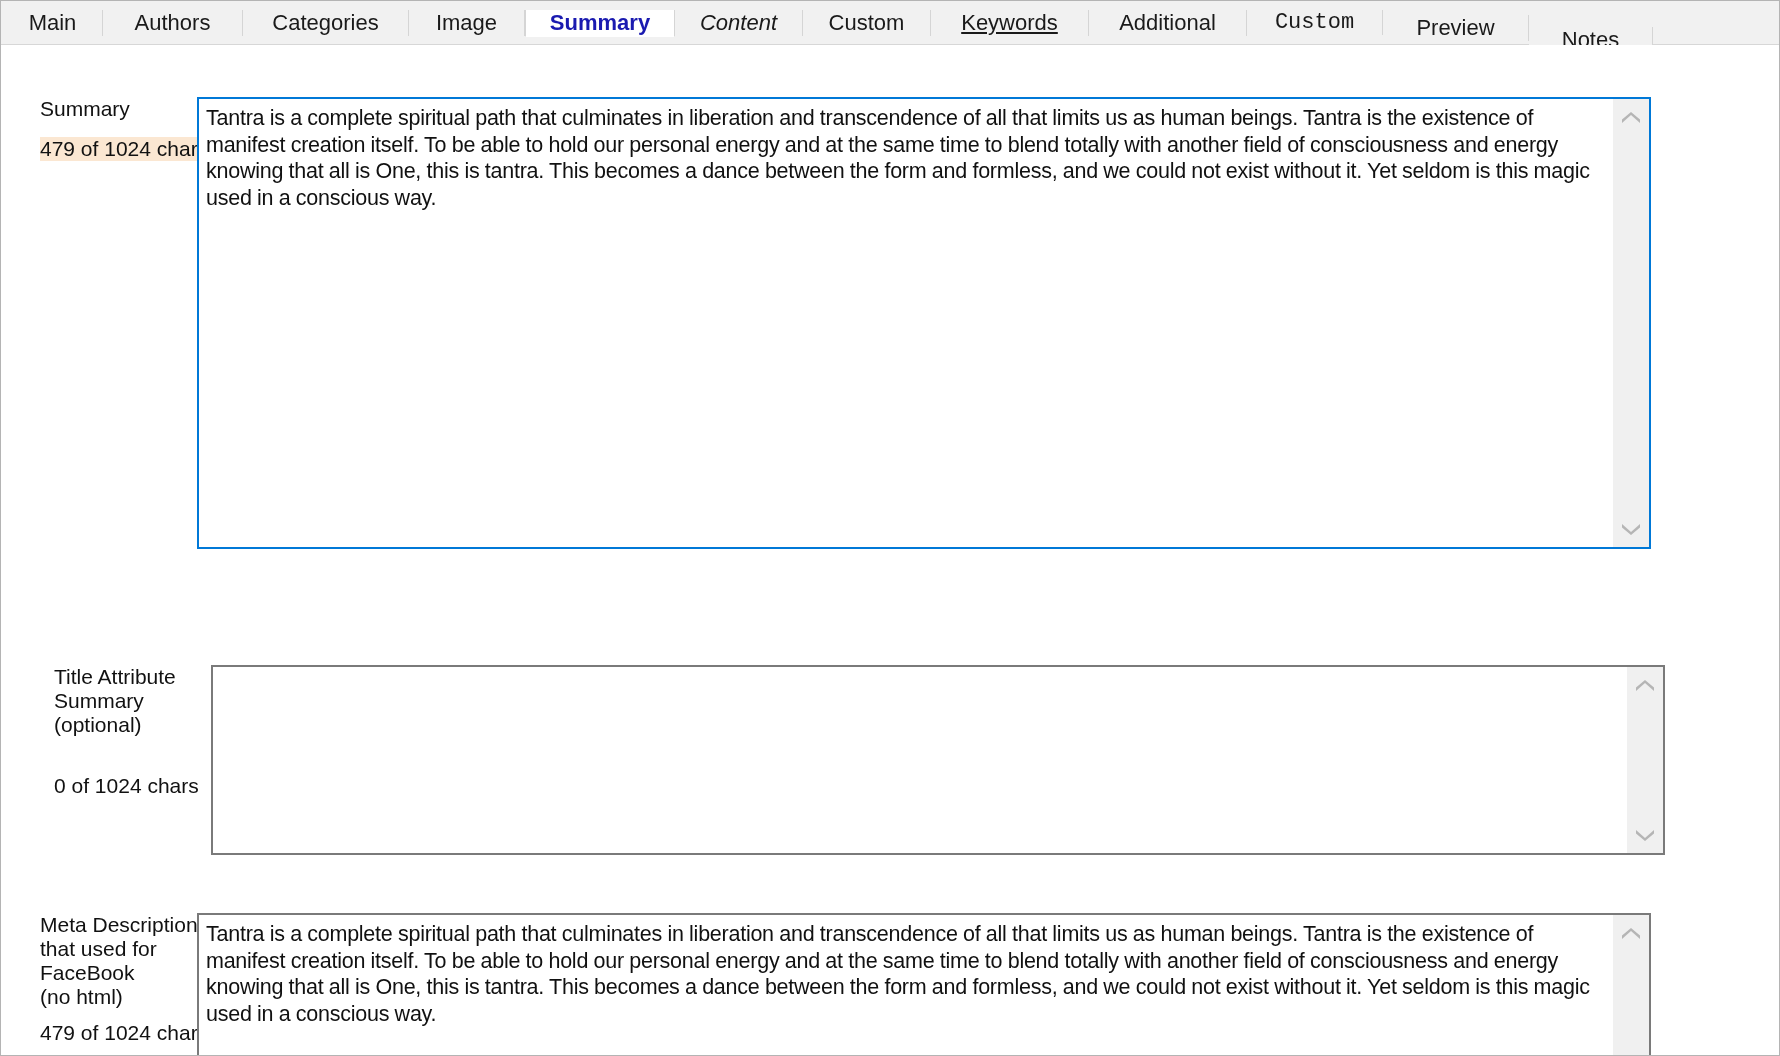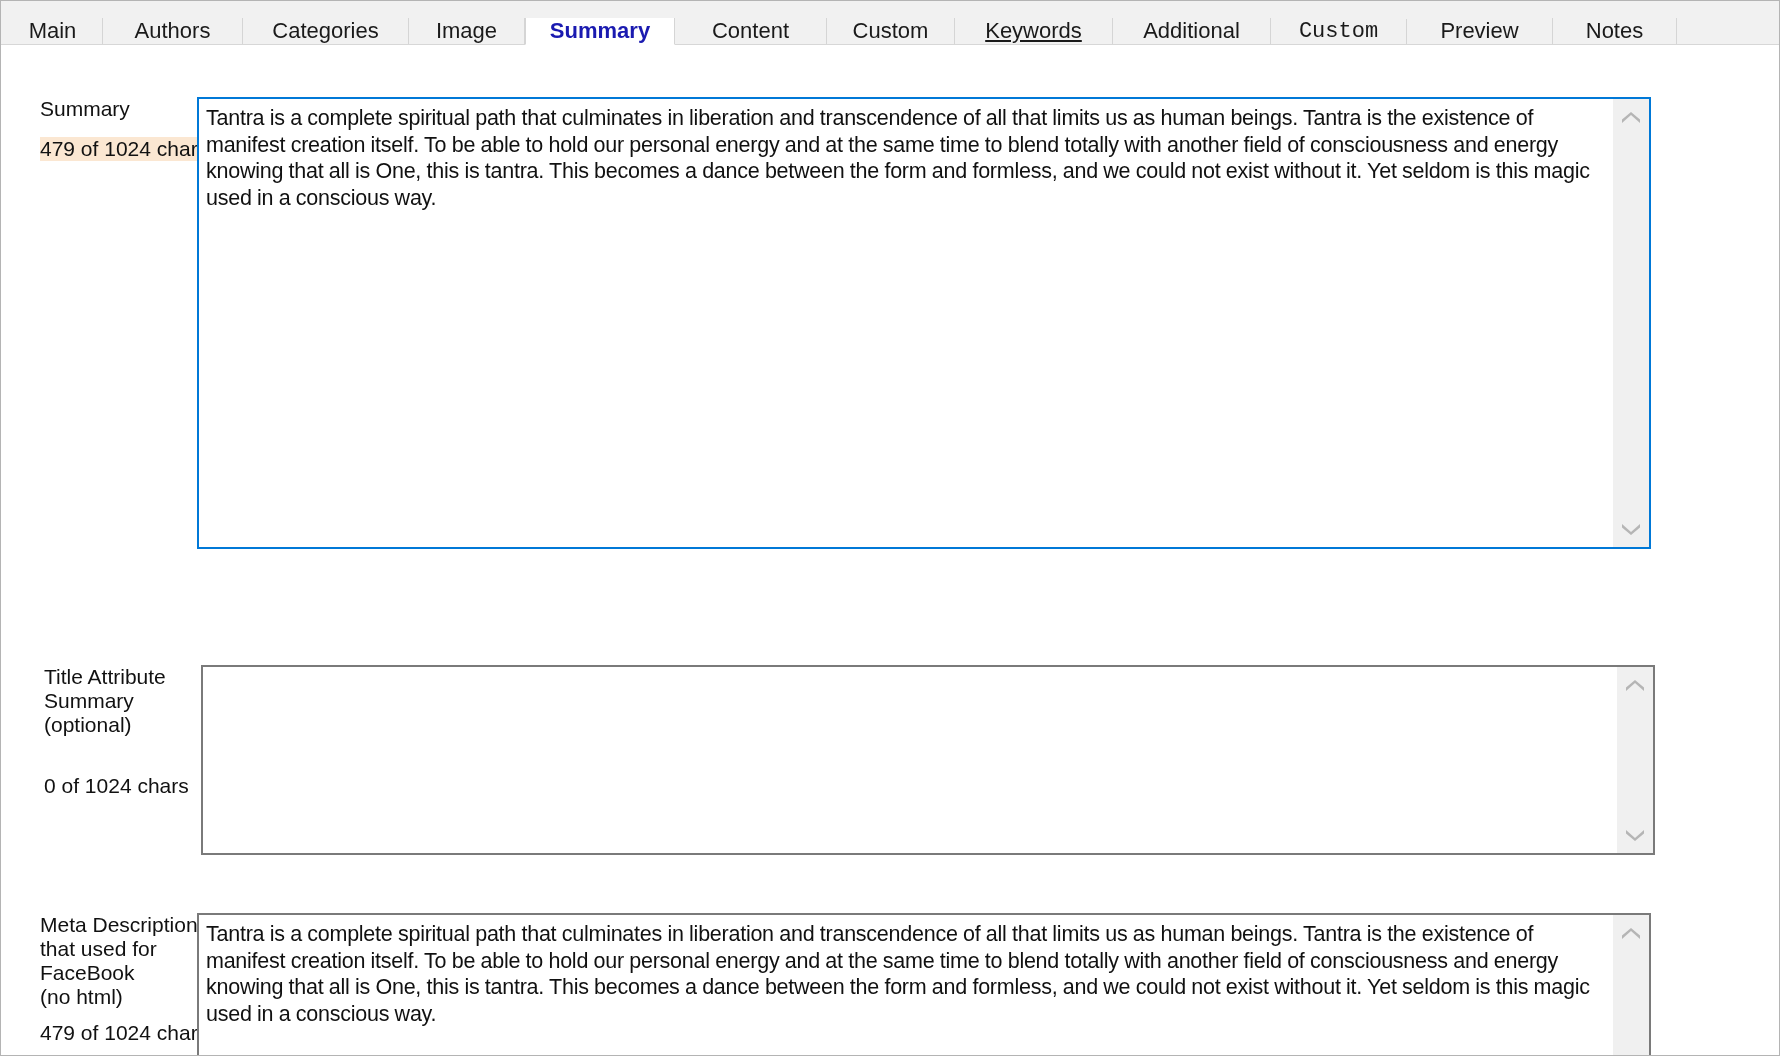--- a/index.html
+++ b/index.html
@@ -22,21 +22,21 @@
     overflow: hidden;
   }
 
   
   .tabstrip {
     position: relative;
     height: 44px;
     background: #f1f1f1;
     border-bottom: 1px solid #d7d7d7;
     display: flex;
-    align-items: flex-end;
+    align-items: center;
     padding-left: 2px;
     box-sizing: border-box;
   }
   .tab {
     position: relative;
     display: flex;
     align-items: center;
     justify-content: center;
     font-size: 22px;
     color: #1a1a1a;
@@ -140,21 +140,21 @@
       </div>
       <div class="tab" style="width: 166px;">
         <span>Categories</span>
       </div>
       <div class="tab" style="width: 116px;">
         <span>Image</span>
       </div>
       <div class="tab active" style="width: 150px;">
         <span>Summary</span>
       </div>
-      <div class="tab" style="width: 152px;">
+      <div class="tab" style="width: 128px; font-style: italic;">
         <span>Content</span>
       </div>
       <div class="tab" style="width: 128px;">
         <span>Custom</span>
       </div>
       <div class="tab" style="width: 158px; text-decoration: underline;">
         <span>Keywords</span>
       </div>
       <div class="tab" style="width: 158px;">
         <span>Additional</span>
@@ -187,21 +187,21 @@
           </div>
           <div class="sb-arrow down">
             <svg width="22" height="13" viewBox="0 0 22 13">
                 <path d="M2 2 L11 10 L20 2 L20 5.5 L11 13 L2 5.5 Z" fill="#b5b5b5"></path>
               </svg>
           </div>
         </div>
       </div>
     </div>
 
-    <div class="field-row" style="left:4px; top:620px;">
+    <div class="field-row" style="left:14px; top:620px;">
       <div class="label-col">
         <span class="label-line">Title Attribute</span>
         <span class="label-line">Summary</span>
         <span class="label-line">(optional)</span>
         <span class="charcount" style="margin-top:37px;">0 of 1024 chars</span>
       </div>
       <div class="ta-shell plain" style="width:1454px; height:190px;">
         <div class="ta-text" title=""></div>
         <div class="scrollbar">
           <div class="sb-arrow up">

